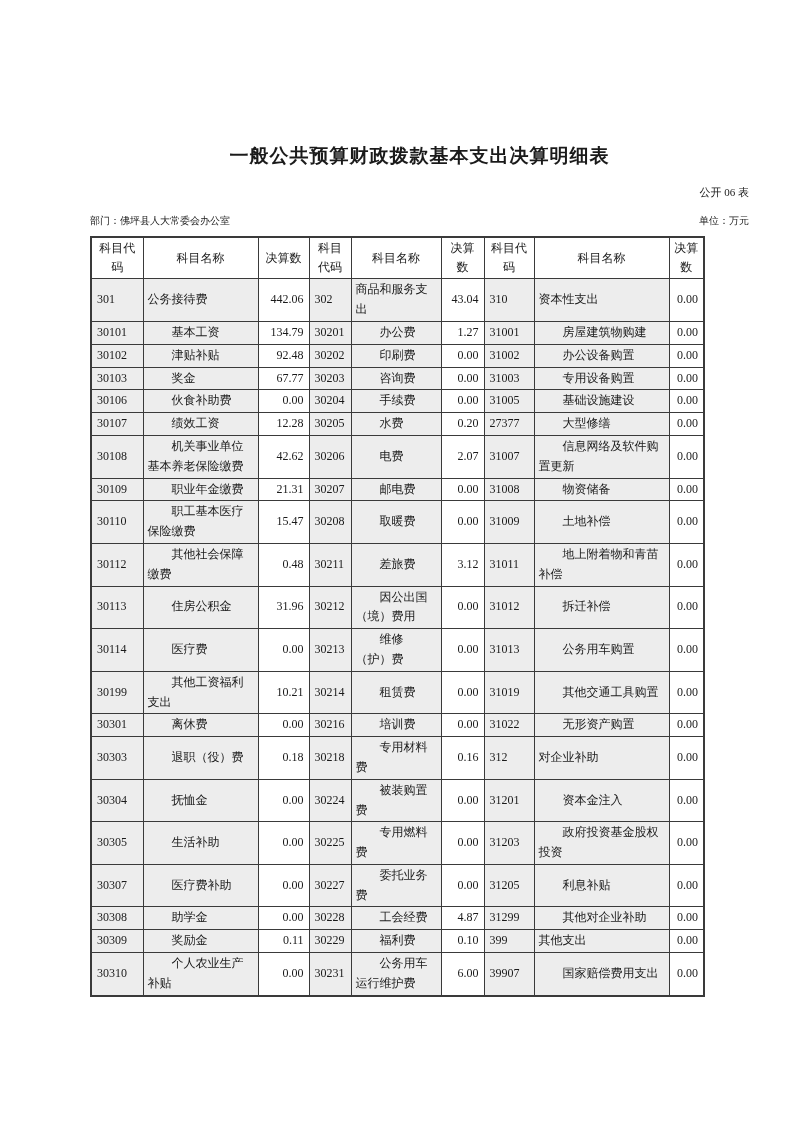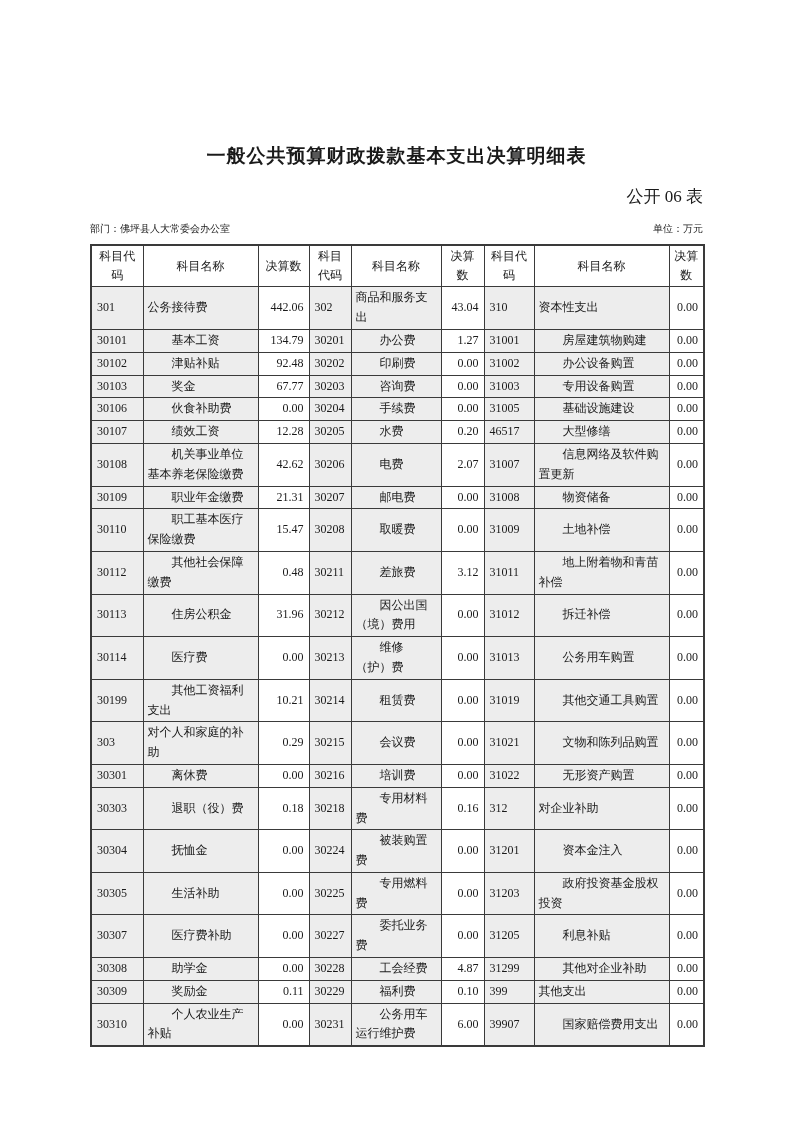--- a/index.html
+++ b/index.html
@@ -11,33 +11,33 @@
     width: 793px;
     height: 1122px;
     font-family: "Liberation Serif", "DejaVu Serif", serif;
     color: #1a1a1a;
     overflow: hidden;
   }
   .page {
     box-sizing: border-box;
     width: 793px;
     height: 1034px;
-    padding: 143px 90px 0 90px;
+    padding: 143px 44px 0 90px;
   }
   .doc-title {
     margin: 0 0 16px 0;
     font-size: 19px;
     font-weight: bold;
     text-align: center;
     letter-spacing: 1px;
     white-space: nowrap;
   }
   .form-no {
     text-align: right;
-    font-size: 17px;
+    font-size: 11px;
     margin-bottom: 14px;
   }
   .meta-row {
     display: flex;
     justify-content: space-between;
     font-size: 10px;
     margin-bottom: 8px;
   }
   table.detail {
     width: 613px;
@@ -207,21 +207,21 @@
           <td class="code">30107</td>
           <td class="name sub">
             <span class="nm">绩效工资</span>
           </td>
           <td class="value">12.28</td>
           <td class="code">30205</td>
           <td class="name sub">
             <span class="nm">水费</span>
           </td>
           <td class="value">0.20</td>
-          <td class="code">46517</td>
+          <td class="code">27377</td>
           <td class="name sub">
             <span class="nm">大型修缮</span>
           </td>
           <td class="value">0.00</td>
         </tr>
         <tr>
           <td class="code">30108</td>
           <td class="name sub">
             <span class="nm">机关事业单位基本养老保险缴费</span>
           </td>
@@ -329,37 +329,20 @@
           </td>
           <td class="value">10.21</td>
           <td class="code">30214</td>
           <td class="name sub">
             <span class="nm">租赁费</span>
           </td>
           <td class="value">0.00</td>
           <td class="code">31019</td>
           <td class="name sub">
             <span class="nm">其他交通工具购置</span>
-          </td>
-          <td class="value">0.00</td>
-        </tr>
-        <tr>
-          <td class="code">303</td>
-          <td class="name">
-            <span class="nm">对个人和家庭的补助</span>
-          </td>
-          <td class="value">0.29</td>
-          <td class="code">30215</td>
-          <td class="name sub">
-            <span class="nm">会议费</span>
-          </td>
-          <td class="value">0.00</td>
-          <td class="code">31021</td>
-          <td class="name sub">
-            <span class="nm">文物和陈列品购置</span>
           </td>
           <td class="value">0.00</td>
         </tr>
         <tr>
           <td class="code">30301</td>
           <td class="name sub">
             <span class="nm">离休费</span>
           </td>
           <td class="value">0.00</td>
           <td class="code">30216</td>

